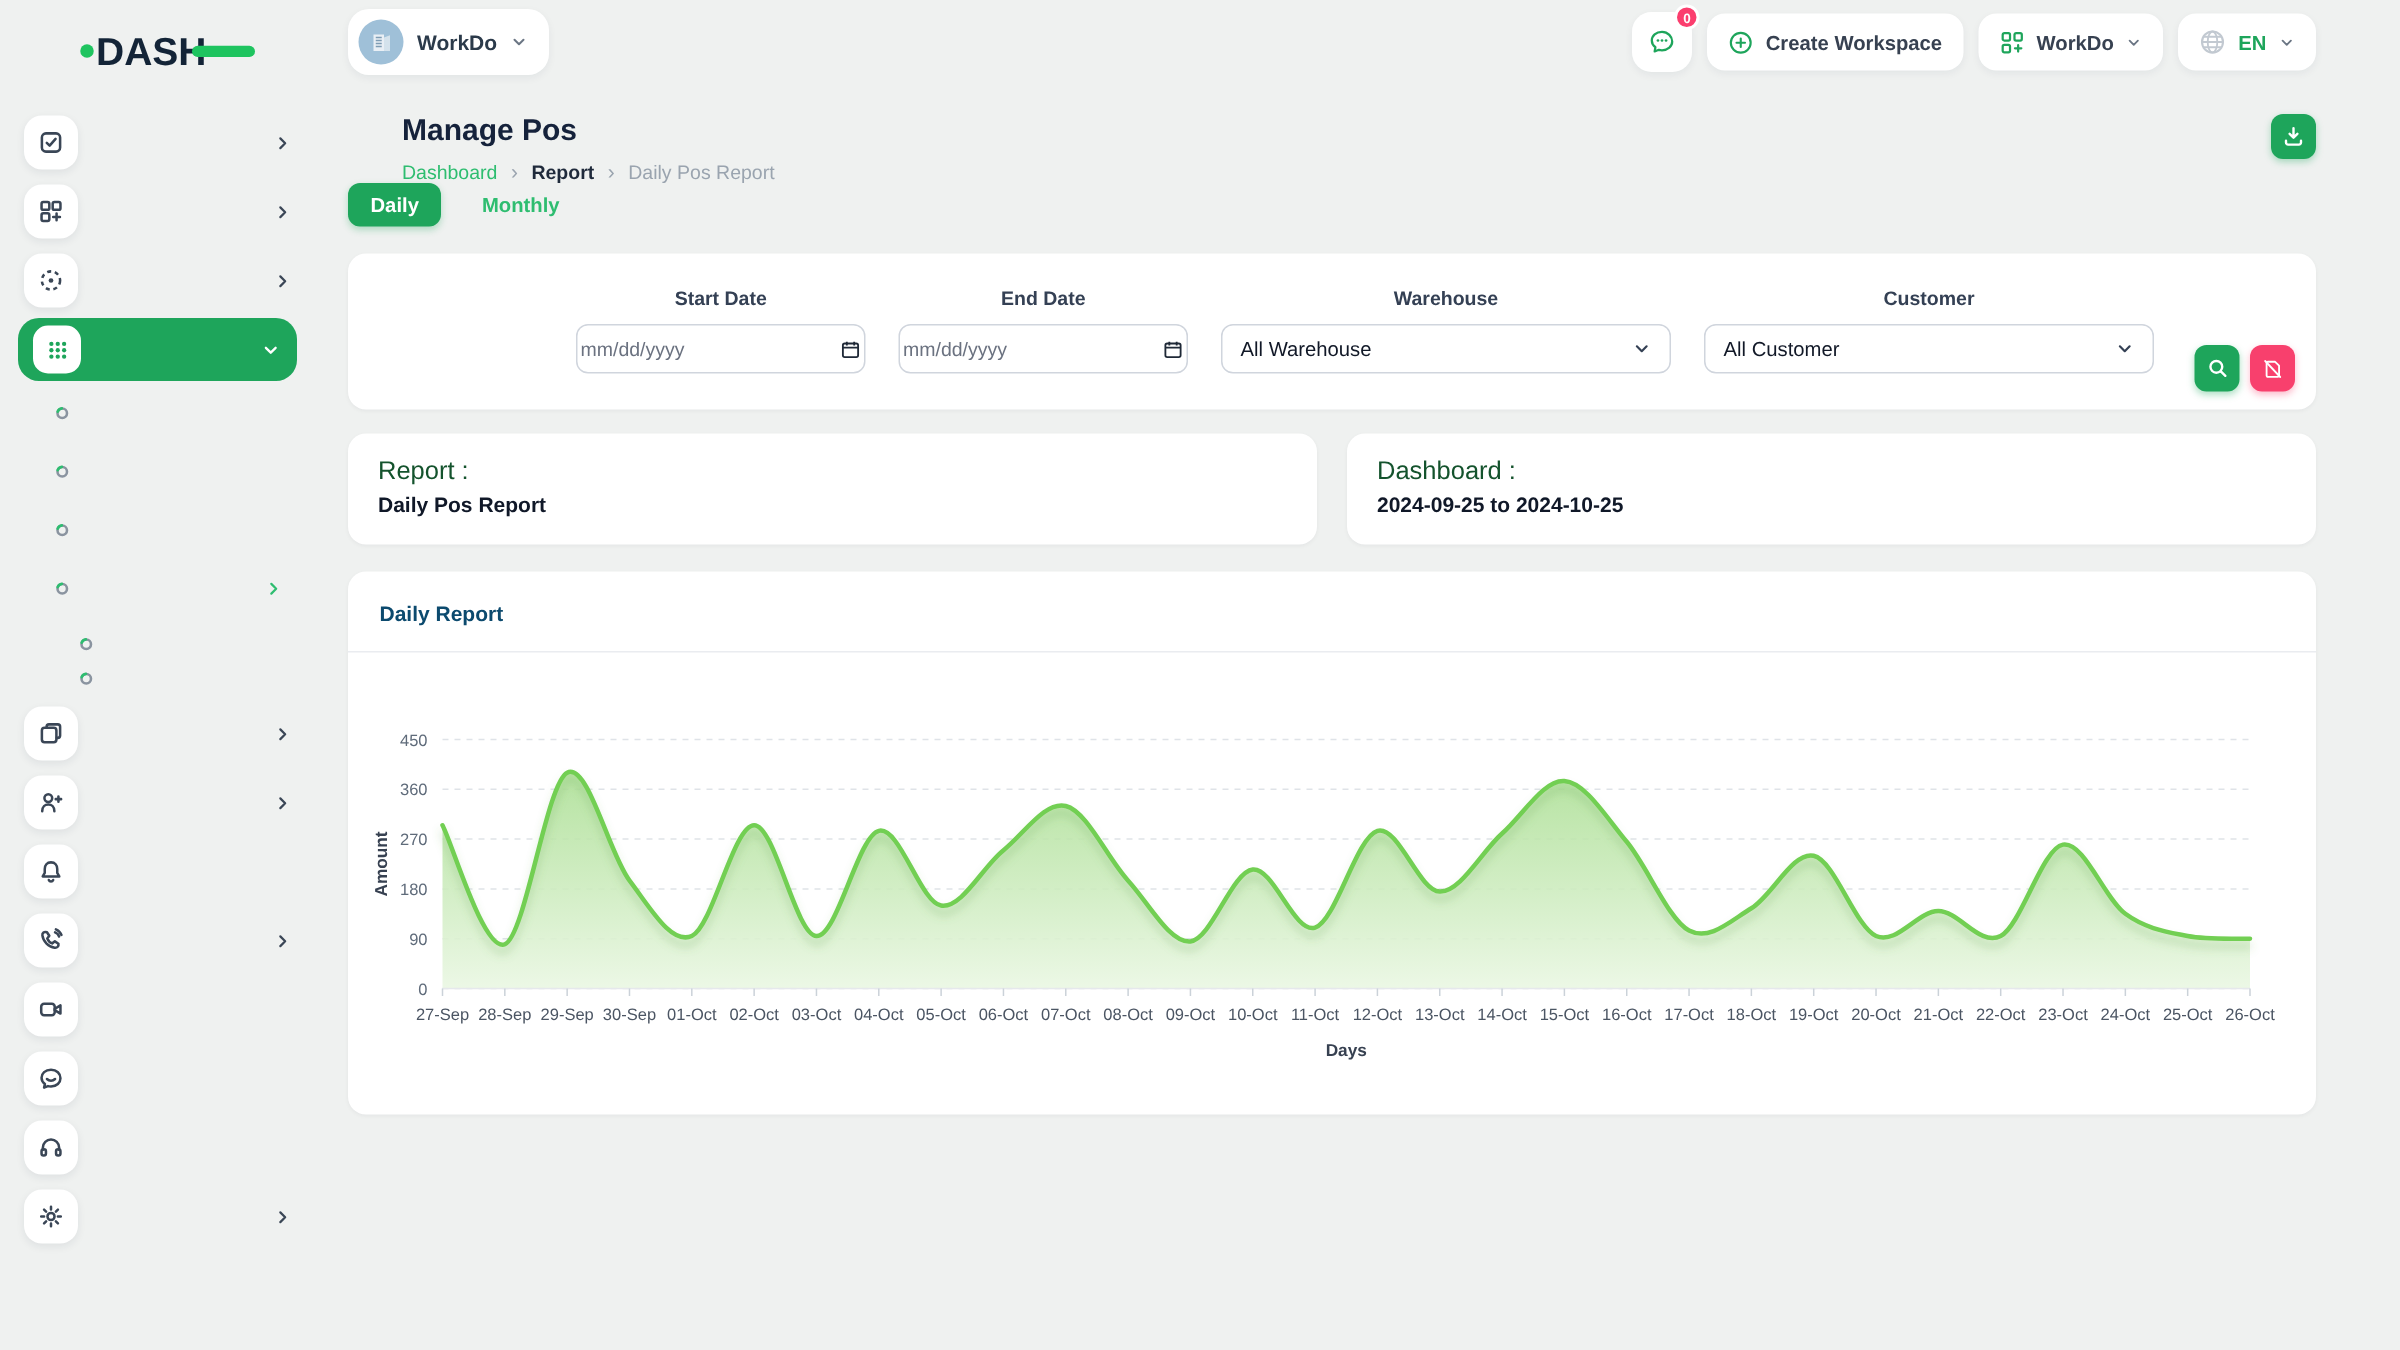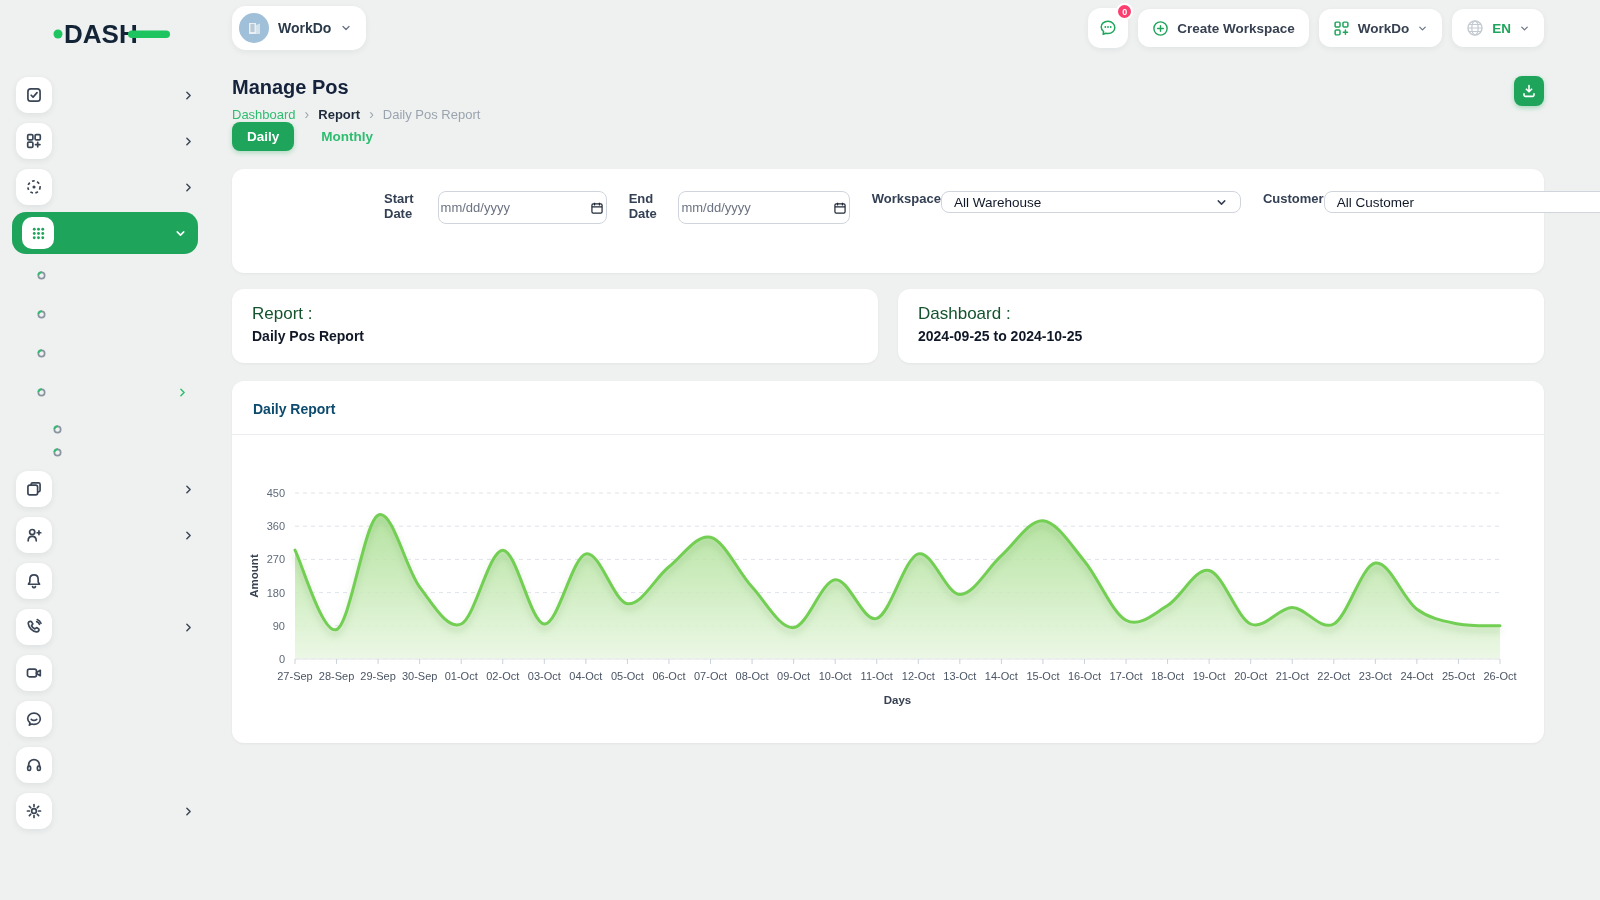--- a/index.html
+++ b/index.html
@@ -39,41 +39,41 @@
   .tb-right { display:flex; align-items:center; gap:10px; }
   .icon-btn { position:relative; width:40px; height:40px; background:#fff; border-radius:13px; box-shadow:0 2px 6px rgba(20,40,60,.06);
               display:flex; align-items:center; justify-content:center; cursor:pointer; }
   .badge { position:absolute; top:-5px; right:-5px; min-width:17px; height:17px; border-radius:9px; background:#fb3e6e; border:2px solid #fff;
            color:#fff; font-size:9px; font-weight:700; display:flex; align-items:center; justify-content:center; padding:0 3px; }
   .tb-pill { display:flex; align-items:center; gap:8px; background:#fff; border-radius:12px; height:38px; padding:0 14px;
              box-shadow:0 2px 6px rgba(20,40,60,.06); font-size:13.5px; font-weight:700; color:#374151; cursor:pointer; }
   .tb-pill .lang { color:#1ea55b; }
   
   .main { position:absolute; left:232px; right:56px; top:56px; }
-  .page-head { display:flex; justify-content:space-between; align-items:flex-start; margin-top:20px; }
+  .page-head { display:flex; justify-content:space-between; align-items:flex-start; margin-top:20px;margin-left:36px; }
   .page-title { font-size:20px; font-weight:700; color:#15223b; }
   .breadcrumb { margin-top:7px; font-size:13px; display:flex; align-items:center; gap:9px; }
   .crumb-0 { color:#2ebd70; cursor:pointer; }
   .crumb-1 { color:#1f2a3b; font-weight:600; cursor:pointer; }
   .crumb-2 { color:#9aa4af; }
   .crumb-sep { color:#9aa4af; font-size:14px; }
   .dl-btn { width:30px; height:30px; border-radius:8px; background:#1ea55b; border:none; display:flex; align-items:center; justify-content:center;
             cursor:pointer; box-shadow:0 2px 5px rgba(30,165,91,.35); }
   
   .tabs { display:flex; align-items:center; gap:12px; }
   .tab { font-size:13.5px; font-weight:700; padding:7px 15px; border-radius:8px; cursor:pointer; color:#2ebd70; background:transparent; border:none; }
   .tab.active { background:#1ea55b; color:#fff; box-shadow:0 2px 5px rgba(30,165,91,.3); }
   
   .card { background:#fff; border-radius:12px; box-shadow:0 1px 3px rgba(16,24,40,.05); }
   .filter-card { margin-top:18px; height:104px; position:relative; padding:22px 20px 0 152px; display:flex; gap:22px; }
-  .f-field { display:flex; flex-direction:row; }
+  .f-field { display:flex; flex-direction:column;align-items:center; }
   .f-label { font-size:13px; font-weight:600; color:#344054; margin-bottom:10px; }
   .f-input { width:193px; height:33px; border:1px solid #d0d5dd; border-radius:8px; display:flex; align-items:center;
              padding:0 2px; font-size:13px; color:#6b7280; justify-content:space-between; background:#fff; cursor:text; }
-  .f-select { width:300px; height:22px; border:1px solid #d0d5dd; border-radius:8px; display:flex; align-items:center;
+  .f-select { width:300px; height:33px; border:1px solid #d0d5dd; border-radius:8px; display:flex; align-items:center;
               justify-content:space-between; padding:0 12px; font-size:13.5px; color:#111827; background:#fff; cursor:pointer; }
   .f-btns { display:flex; gap:7px; align-items:flex-end; padding-bottom:12px; margin-left:5px; }
   .sq-btn { width:30px; height:31px; border:none; border-radius:8px; display:flex; align-items:center; justify-content:center; cursor:pointer; }
   .sq-btn.green { background:#1ea55b; box-shadow:0 2px 5px rgba(30,165,91,.35); }
   .sq-btn.pink { background:#f8406d; box-shadow:0 2px 5px rgba(248,64,109,.35); }
   
   .summary-row { display:flex; gap:20px; margin-top:16px; }
   .sum-card { flex:1 1 0; height:74px; padding:15px 20px; }
   .sum-label { font-size:17px; color:#14532d; }
   .sum-value { font-size:14px; font-weight:700; color:#101828; margin-top:4px; }
@@ -420,21 +420,21 @@
       <span class="f-label">End Date</span>
       <div class="f-input">
         <span>mm/dd/yyyy</span>
         <svg width="14" height="14" viewBox="0 0 16 16">
           <rect x="2.2" y="3.4" width="11.6" height="10.4" rx="1.4" fill="none" stroke="#1f2937" stroke-width="1.4"></rect>
           <path d="M5.2 2v3 M10.8 2v3 M2.2 6.6h11.6" stroke="#1f2937" stroke-width="1.4"></path>
         </svg>
       </div>
     </div>
     <div class="f-field">
-      <span class="f-label">Workspace</span>
+      <span class="f-label">Warehouse</span>
       <div class="f-select">
         <span>All Warehouse</span>
         <svg width="13" height="13" viewBox="0 0 16 16">
             <path d="M4 6 L8 10 L12 6" fill="none" stroke="#344054" stroke-width="1.8" stroke-linecap="round" stroke-linejoin="round"></path>
           </svg>
       </div>
     </div>
     <div class="f-field">
       <span class="f-label">Customer</span>
       <div class="f-select">

